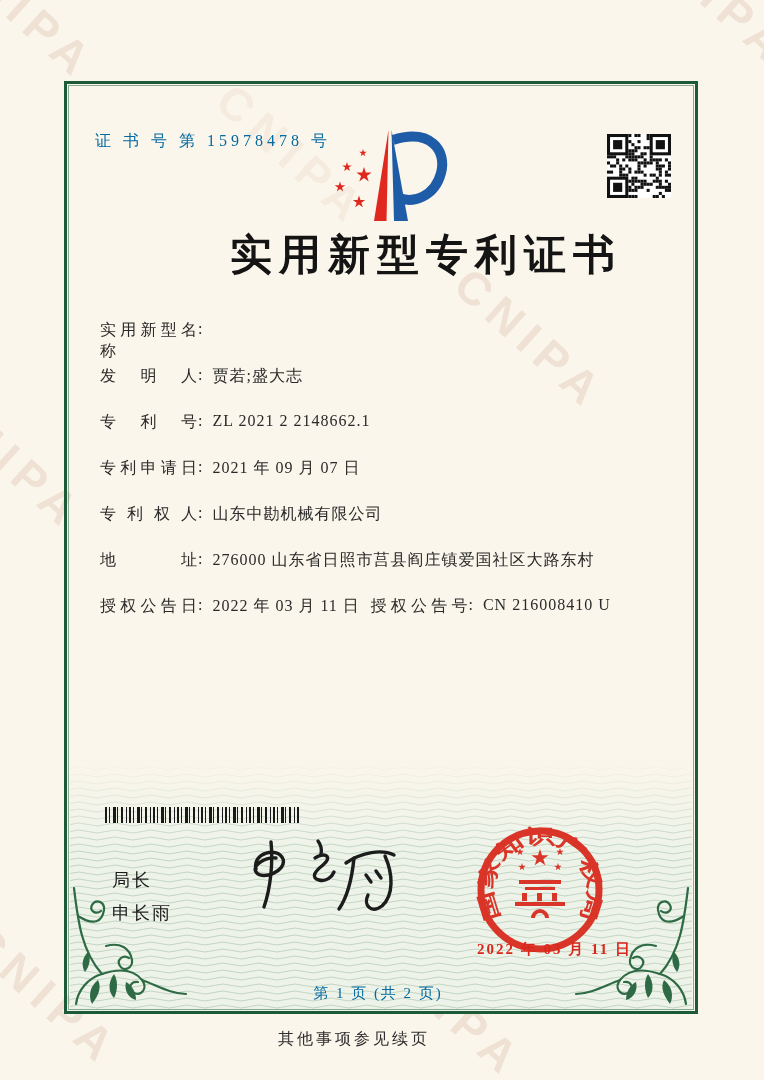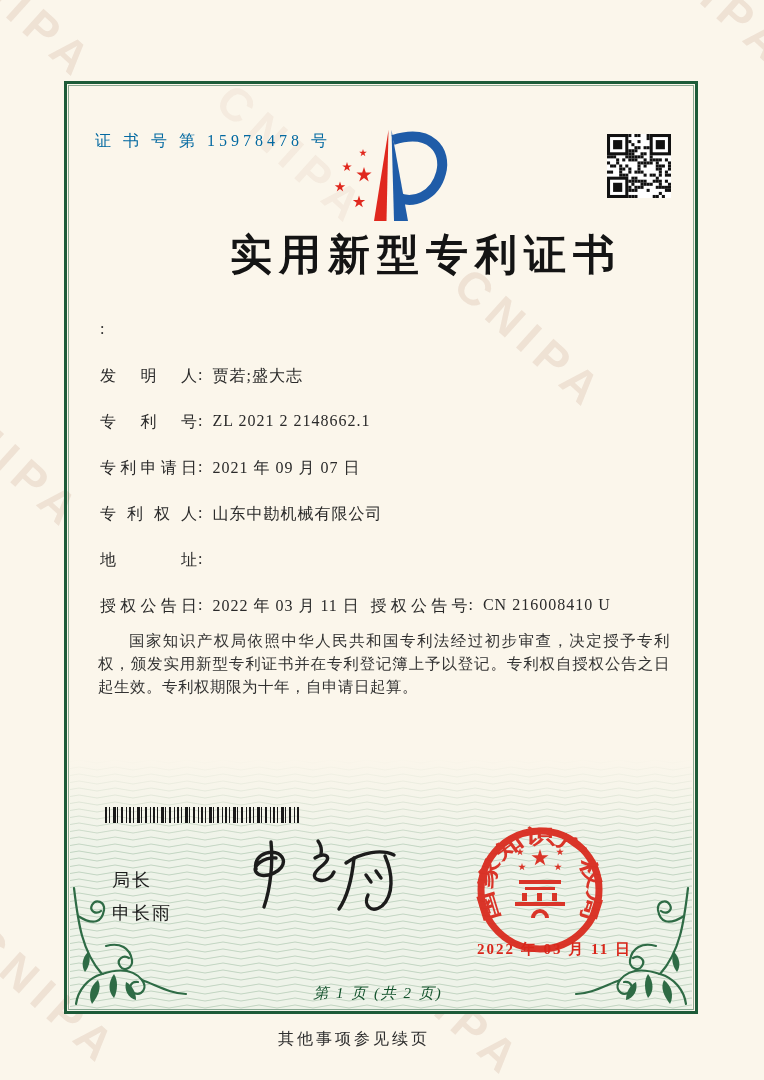--- a/index.html
+++ b/index.html
@@ -63,21 +63,21 @@
   .officer-title{top:868px;}
   .officer-name{top:901px;}
   .signature{position:absolute;left:220px;top:833px;width:185px;height:98px;}
   .seal{position:absolute;left:456px;top:806px;width:168px;height:168px;opacity:0.93;}
   .seal-date{
     position:absolute;left:477px;top:940px;font-size:15px;font-weight:bold;
     color:#d9271b;letter-spacing:2px;white-space:nowrap;
   }
   .page-info{
     position:absolute;left:64px;top:984px;width:628px;text-align:center;
-    font-size:15px;letter-spacing:2px;color:#14532d;font-style:italic;
+    font-size:15px;letter-spacing:2px;color:#0369a1;
   }
   .footer-note{
     position:absolute;left:0;top:1029px;width:708px;text-align:center;
     font-size:16px;letter-spacing:3px;color:#2e2e2e;font-family:Liberation Mono, monospace;
   }
   .flourish{position:absolute;width:122px;height:128px;}
   .flourish.bl{left:68px;top:882px;}
   .flourish.br{left:572px;top:882px;transform:scaleX(-1);}
 </style>
 </head>
@@ -291,20 +291,21 @@
       <rect x="0" y="42" width="21" height="21"></rect>
       <rect fill="#fff" x="3" y="45" width="15" height="15"></rect>
       <rect x="6" y="48" width="9" height="9"></rect>
     </svg>
 </div>
 
 <div class="title">实用新型专利证书</div>
 
 <div class="fields">
   <div class="frow">
+    <span class="lab">实用新型名称</span>
       <span class="colon">:</span>
   </div>
   <div class="frow">
     <span class="lab">发明人</span>
       <span class="colon">:</span>
     <span class="val">贾若;盛大志</span>
   </div>
   <div class="frow">
     <span class="lab">专利号</span>
       <span class="colon">:</span>
@@ -316,33 +317,33 @@
     <span class="val">2021 年 09 月 07 日</span>
   </div>
   <div class="frow">
     <span class="lab">专利权人</span>
       <span class="colon">:</span>
     <span class="val">山东中勘机械有限公司</span>
   </div>
   <div class="frow">
     <span class="lab">地址</span>
       <span class="colon">:</span>
+    <span class="val">276000 山东省日照市莒县阎庄镇爱国社区大路东村</span>
   </div>
   <div class="frow">
     <span class="lab">授权公告日</span>
       <span class="colon">:</span>
     <span class="val val1">2022 年 03 月 11 日</span>
     <span class="lab">授权公告号</span>
       <span class="colon">:</span>
     <span class="val">CN 216008410 U</span>
   </div>
 </div>
 
 <div class="paras">
-  <p>国家知识产权局依照中华人民共和国专利法经过初步审查，决定授予专利权，颁发实用新型专利证书并在专利登记簿上予以登记。专利权自授权公告之日起生效。专利权期限为十年，自申请日起算。</p>
 </div>
 
 <div class="barcode"></div>
 
 <div class="officer officer-title">局长</div>
 <div class="officer officer-name">申长雨</div>
 
 <svg class="signature" viewBox="0 0 185 98">
   <g fill="none" stroke="#1c1c1c" stroke-width="3.4" stroke-linecap="round">
     <path d="M36,36 C32,20 58,13 63,26 C67,38 42,48 36,39 C32,32 45,24 56,25"></path>

